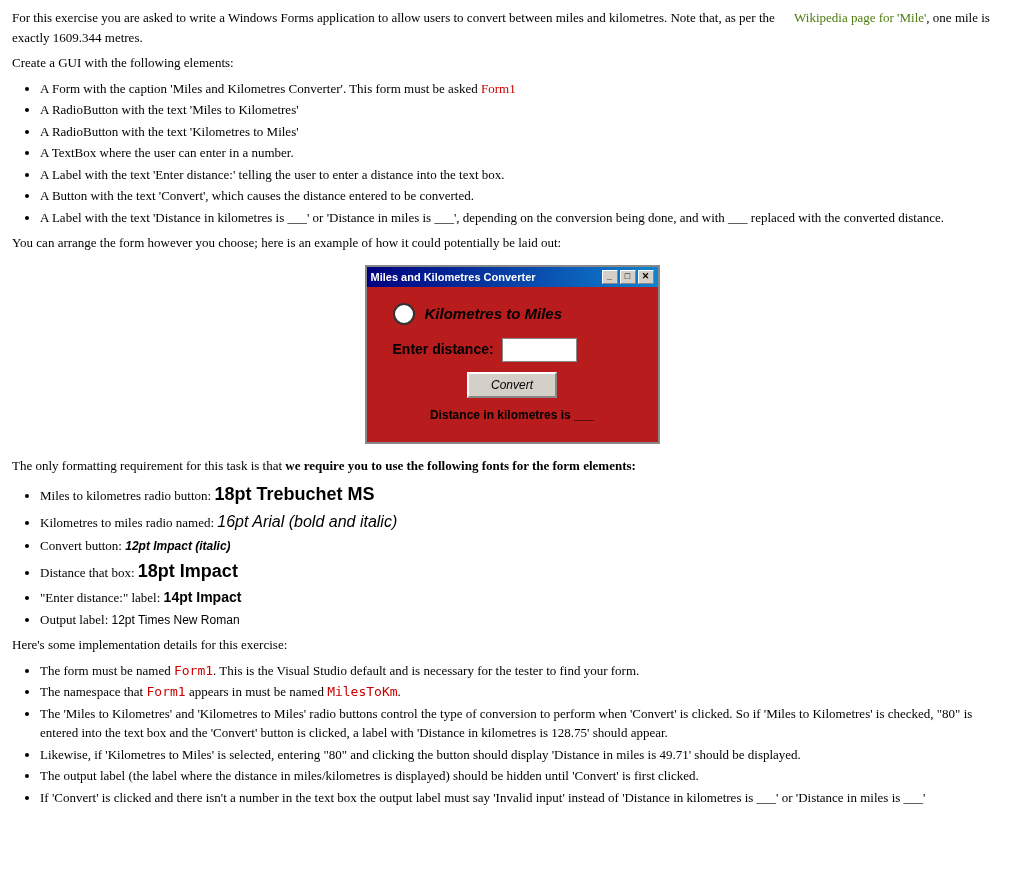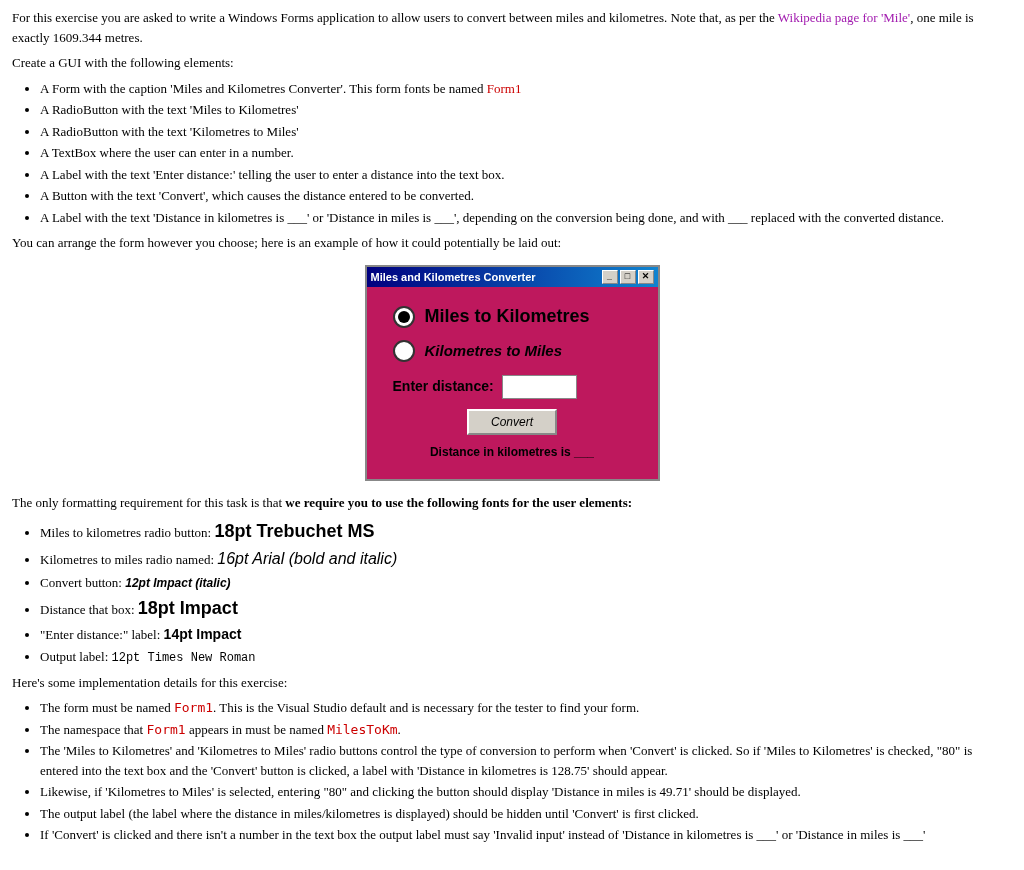--- a/index.html
+++ b/index.html
@@ -12,39 +12,40 @@
       font-size: 13px;
       color: #000;
       background: #fff;
       padding: 8px 12px;
       line-height: 1.5;
     }
     p {
       margin-bottom: 6px;
     }
     a {
-      color: #a21caf;
+      color: #4d7c0f;
       text-decoration: none;
+      margin-left: 16px;
     }
     ul {
       margin-left: 28px;
       margin-bottom: 6px;
     }
     ul li {
       margin-bottom: 2px;
     }
     .red { color: #cc0000; }
     .form-preview-container {
       display: flex;
       justify-content: center;
       margin: 12px 0;
     }
     .win-form {
       border: 2px solid #888;
-      background: #be185d;
+      background: #b91c1c;
       width: 295px;
       font-family: Arial, sans-serif;
       font-size: 13px;
     }
     .win-titlebar {
       background: linear-gradient(to right, #00007f, #1084d0);
       color: #fff;
       display: flex;
       align-items: center;
       justify-content: space-between;
@@ -155,37 +156,37 @@
       text-align: center;
       padding: 2px 0;
     }
 
     
     .font-18-trebuchet { font-family: 'Trebuchet MS', sans-serif; font-size: 18px; }
     .font-16-arial-bi { font-family: Arial, sans-serif; font-size: 16px; font-weight: normal; font-style: italic; }
     .font-12-impact-i { font-family: Impact, sans-serif; font-size: 12px; font-style: italic; font-weight: normal; }
     .font-18-impact { font-family: Impact, sans-serif; font-size: 18px; margin-top: 24px; }
     .font-14-impact { font-family: Impact, sans-serif; font-size: 14px; }
-    .font-12-times { font-family: Liberation Mono, monospace; font-size: 12px; }
+    .font-12-times { font-family: Liberation Sans, sans-serif; font-size: 12px; }
 
     .bold { font-weight: bold; }
     .code-red { color: #cc0000; font-family: monospace; }
   </style>
 </head>
 <body>
 
 <p>
   <span>For this exercise you are asked to write a Windows Forms application to allow users to convert between miles and kilometres. Note that, as per the </span><a href="#"><span>Wikipedia page for 'Mile'</span></a><span>, one mile is exactly 1609.344 metres.</span>
 </p>
 
 <p>Create a GUI with the following elements:</p>
 
 <ul>
   <li>
-    <span>A Form with the caption 'Miles and Kilometres Converter'. This form fonts be named </span><span class="red">Form1</span>
+    <span>A Form with the caption 'Miles and Kilometres Converter'. This form must be asked </span><span class="red">Form1</span>
   </li>
   <li><span>A RadioButton with the text 'Miles to Kilometres'</span></li>
   <li><span>A RadioButton with the text 'Kilometres to Miles'</span></li>
   <li><span>A TextBox where the user can enter in a number.</span></li>
   <li><span>A Label with the text 'Enter distance:' telling the user to enter a distance into the text box.</span></li>
   <li><span>A Button with the text 'Convert', which causes the distance entered to be converted.</span></li>
   <li><span>A Label with the text 'Distance in kilometres is ___' or 'Distance in miles is ___', depending on the conversion being done, and with ___ replaced with the converted distance.</span></li>
 </ul>
 
 <p>You can arrange the form however you choose; here is an example of how it could potentially be laid out:</p>
@@ -195,44 +196,40 @@
     <div class="win-titlebar">
       <span class="win-title-text">Miles and Kilometres Converter</span>
       <div class="win-controls">
         <div class="win-btn">_</div>
         <div class="win-btn">□</div>
         <div class="win-btn">✕</div>
       </div>
     </div>
     <div class="win-body">
 
-      <div class="radio-row">
-        <div class="radio-circle selected"></div>
-        <span class="radio-label-miles">Miles to Kilometres</span>
-      </div>
 
       <div class="radio-row">
         <div class="radio-circle"></div>
         <span class="radio-label-km">Kilometres to Miles</span>
       </div>
 
       <div class="distance-row">
         <span class="enter-label bold">Enter distance:</span>
         <input class="distance-input" type="text" value="" style="">
       </div>
 
       <button class="convert-btn">Convert</button>
 
       <div class="output-label">Distance in kilometres is ___</div>
     </div>
   </div>
 </div>
 
 <p>
-  <span>The only formatting requirement for this task is that </span><strong>we require you to use the following fonts for the user elements:</strong>
+  <span>The only formatting requirement for this task is that </span><strong>we require you to use the following fonts for the form elements:</strong>
 </p>
 
 <ul>
   <li>
     <span>Miles to kilometres radio button: </span><span class="font-18-trebuchet bold">18pt Trebuchet MS</span>
   </li>
   <li>
     <span>Kilometres to miles radio named: </span><span class="font-16-arial-bi">16pt Arial (bold and italic)</span>
   </li>
   <li>

